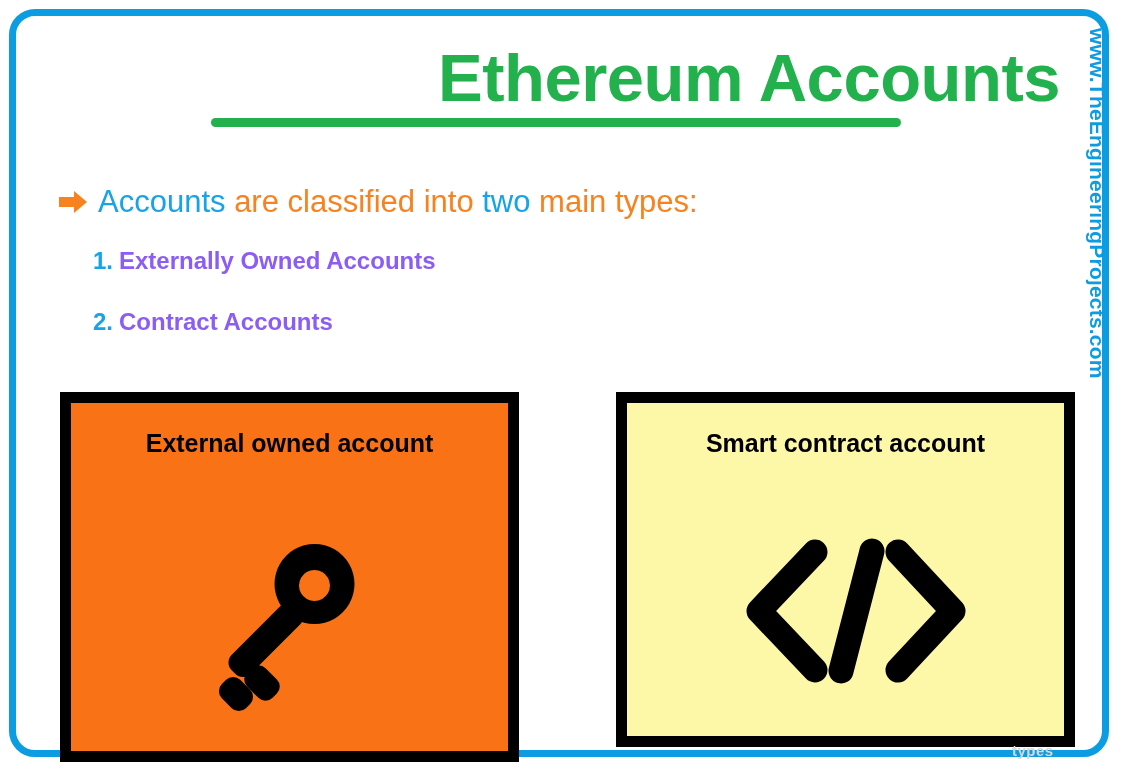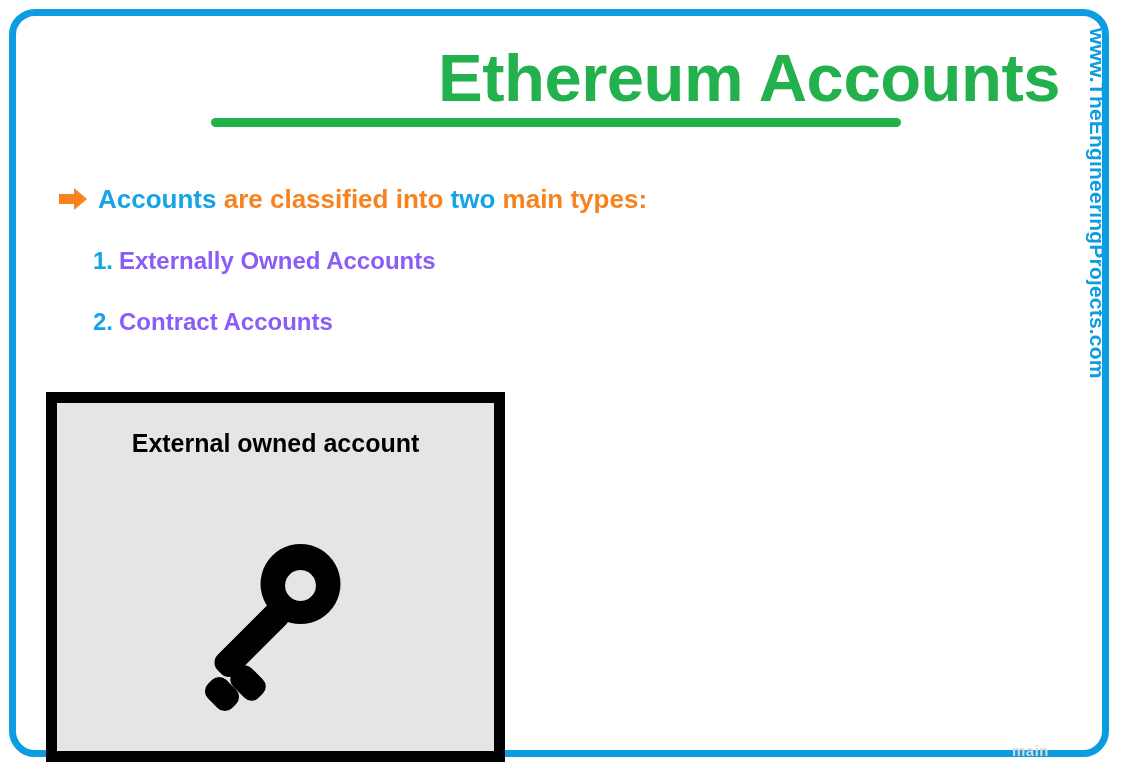--- a/index.html
+++ b/index.html
@@ -72,22 +72,22 @@
     align-items: center;
     gap: 10px;
   }
   .arrow-bullet {
     display: inline-block;
     width: 30px;
     height: 26px;
     flex: 0 0 auto;
   }
   #bullet-text {
-    font-size: 26px;
-    font-weight: bold;
+    font-size: 31px;
+    font-weight: normal;
     line-height: 1;
     white-space: nowrap;
     font-family: "Liberation Sans", sans-serif;
   }
   .c-blue { color: #16a3e8; }
   .c-orange { color: #f7821e; }
 
   
   .list-item {
     position: absolute;
@@ -103,25 +103,25 @@
   .list-num { color: #16a3e8; margin-right: 6px; }
   .list-label { color: #8b5cf6; }
 
   
   .card {
     position: absolute;
     border: 11px solid #000000;
     box-sizing: border-box;
   }
   #card-eoa {
-    left: 46px;
+    left: 60px;
     top: 392px;
     width: 459px;
     height: 370px;
-    background: #e5e5e5;
+    background: #f97316;
   }
   #card-contract {
     left: 616px;
     top: 392px;
     width: 459px;
     height: 355px;
     background: #fcf8a8;
   }
   .card-title {
     position: absolute;
@@ -222,20 +222,34 @@
 
             <rect x="66" y="140" width="26" height="36" rx="10" transform="rotate(-45 79 158)"></rect>
 
             <rect x="40" y="152" width="26" height="34" rx="10" transform="rotate(-45 53 169)"></rect>
           </g>
         </svg>
       </span>
     </div>
   </div>
 
+  <div class="card" id="card-contract">
+    <div class="card-title">Smart contract account</div>
+    <div class="card-art">
+      <span id="code-art">
+        <svg width="226" height="146" viewBox="0 0 226 146" xmlns="http://www.w3.org/2000/svg">
+          <g stroke="#000000" stroke-width="25" stroke-linecap="round" stroke-linejoin="round" fill="none">
+            <polyline points="74,14 18,73 74,132"></polyline>
+            <line x1="131" y1="13" x2="100" y2="133"></line>
+            <polyline points="157,14 212,73 157,132"></polyline>
+          </g>
+        </svg>
+      </span>
+    </div>
+  </div>
 
   <div id="site-url">
     <span id="site-url-text">www.TheEngineeringProjects.com</span>
   </div>
 
-  <div id="watermark">main</div>
+  <div id="watermark">types</div>
 
 </div>
 
 </body></html>

